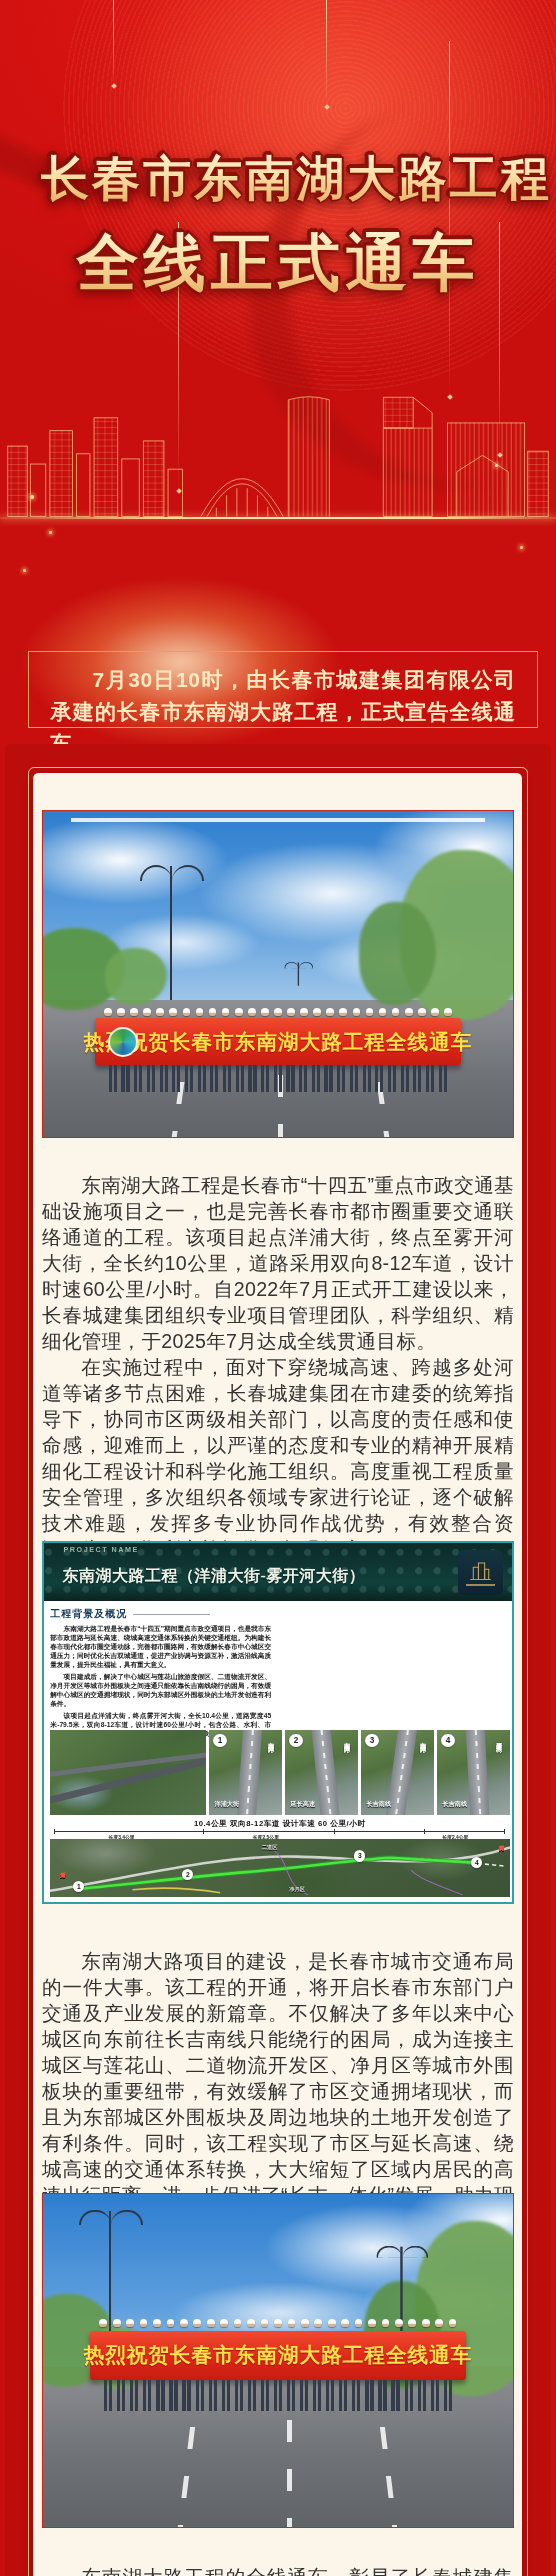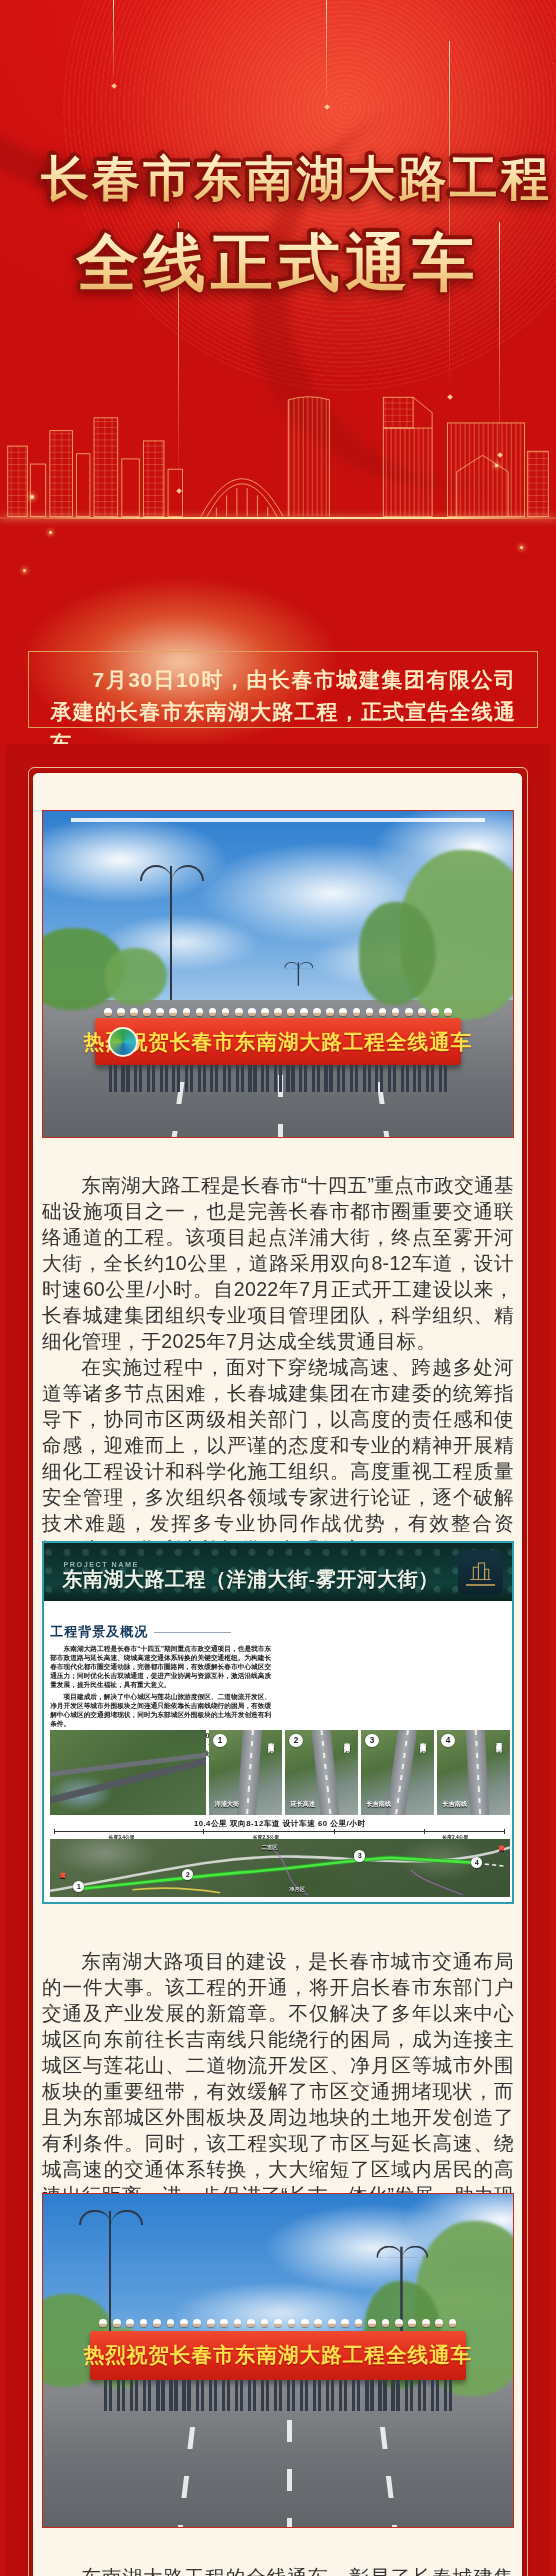--- a/index.html
+++ b/index.html
@@ -86,29 +86,29 @@
   .banner-logo{position:absolute;left:13.4px;top:50%;transform:translateY(-50%);width:30px;height:30px;border-radius:50%;
     background:conic-gradient(#2f9e4f,#34b7c9,#1f6fb5,#7cc043,#2f9e4f);
     border:2.1px solid #f6f2e3;}
   
   .ig{position:absolute;left:8.8px;top:768px;width:472px;height:363px;border:2.6px solid #2d9fae;background:#fff;}
   .ig-header{position:absolute;left:0;top:0;right:0;height:58px;
     background:
       radial-gradient(9.3px 9.3px at 4.6px 9.3px, rgba(90,150,140,.28) 35%, rgba(0,0,0,0) 40%),
       linear-gradient(180deg,#0c2a28 0%,#11403b 70%,#0a2321 100%);
     background-size:18.5px 18.5px,100% 100%;}
-  .ig-pname{position:absolute;left:19.6px;top:17px;font-size:7.2px;letter-spacing:1.5px;color:#9cb7aa;font-weight:700;}
-  .ig-title{position:absolute;left:18.5px;top:23px;font-size:20px;font-weight:900;color:#eef3ea;
+  .ig-pname{position:absolute;left:19.6px;top:2px;font-size:7.2px;letter-spacing:1.5px;color:#9cb7aa;font-weight:700;}
+  .ig-title{position:absolute;left:18.5px;top:23px;font-size:16px;font-weight:900;color:#eef3ea;
     font-family:"Liberation Serif","DejaVu Serif",serif;letter-spacing:0.5px;text-shadow:0 1px 1.5px rgba(0,0,0,.6);}
   .ig-logo{position:absolute;right:9.3px;top:7.2px;width:45px;height:45px;border-radius:5.2px;
     background:linear-gradient(180deg,#14333f,#0d2430);display:flex;flex-direction:column;align-items:center;justify-content:center;}
   .ig-logo-bar{width:29px;height:1.5px;background:#caa35d;margin-top:3.6px;opacity:.8;}
   .ig-body{position:absolute;left:0;top:58px;right:0;bottom:0;background:#fff;}
   .ig-col{position:absolute;left:6.2px;top:6.2px;width:221px;}
-  .ig-h{font-size:13px;font-weight:900;color:#15395c;letter-spacing:1px;margin-top:16px;}
+  .ig-h{font-size:10px;font-weight:900;color:#15395c;letter-spacing:1px;}
   .ig-h:after{content:"";display:inline-block;width:77px;height:1px;background:#9aa7b4;margin-left:6.2px;vertical-align:middle;}
   .ig-p{font-size:6.7px;line-height:9px;color:#1c1c1c;font-weight:700;text-align:justify;text-indent:2em;margin-top:3.1px;}
   .ig-map{position:absolute;left:233px;top:4.1px;width:229px;height:118px;overflow:hidden;
     background:
       radial-gradient(62px 36px at 15% 20%, rgba(150,170,150,.5), rgba(0,0,0,0) 70%),
       radial-gradient(77px 46px at 85% 80%, rgba(90,130,70,.8), rgba(0,0,0,0) 70%),
       radial-gradient(52px 36px at 60% 30%, rgba(70,100,60,.9), rgba(0,0,0,0) 70%),
       linear-gradient(160deg,#55704a,#43603c 50%,#3a5536);}
   .city{position:absolute;border:2.1px dashed #2a1408;border-radius:50%;
     background:rgba(222,224,214,.75);display:flex;align-items:center;justify-content:center;

